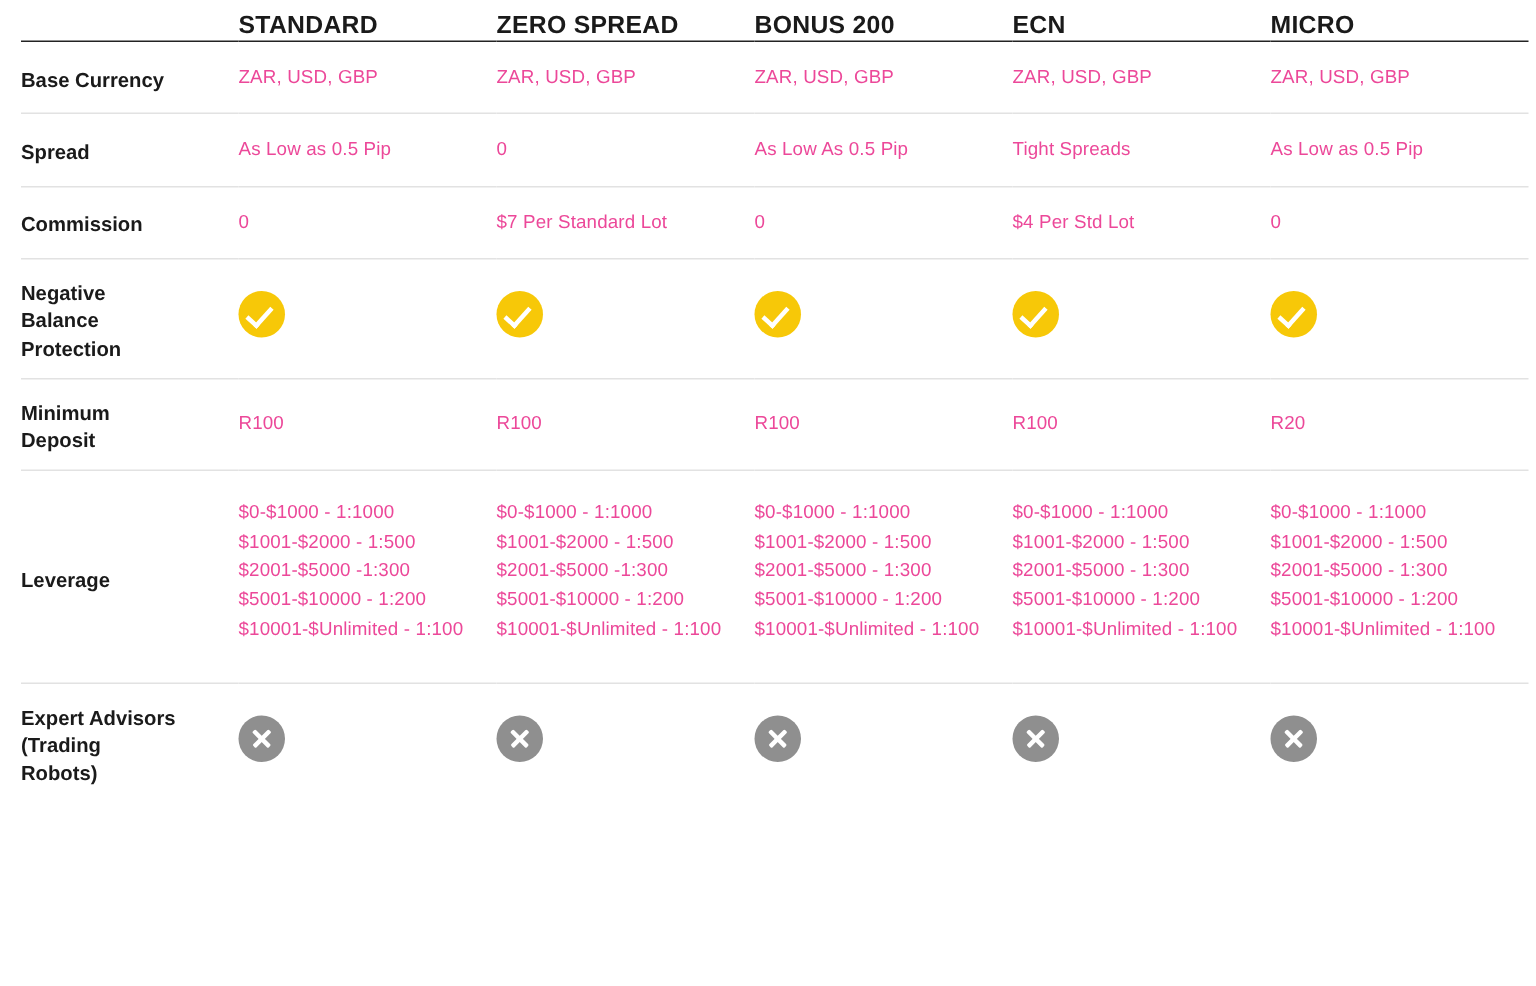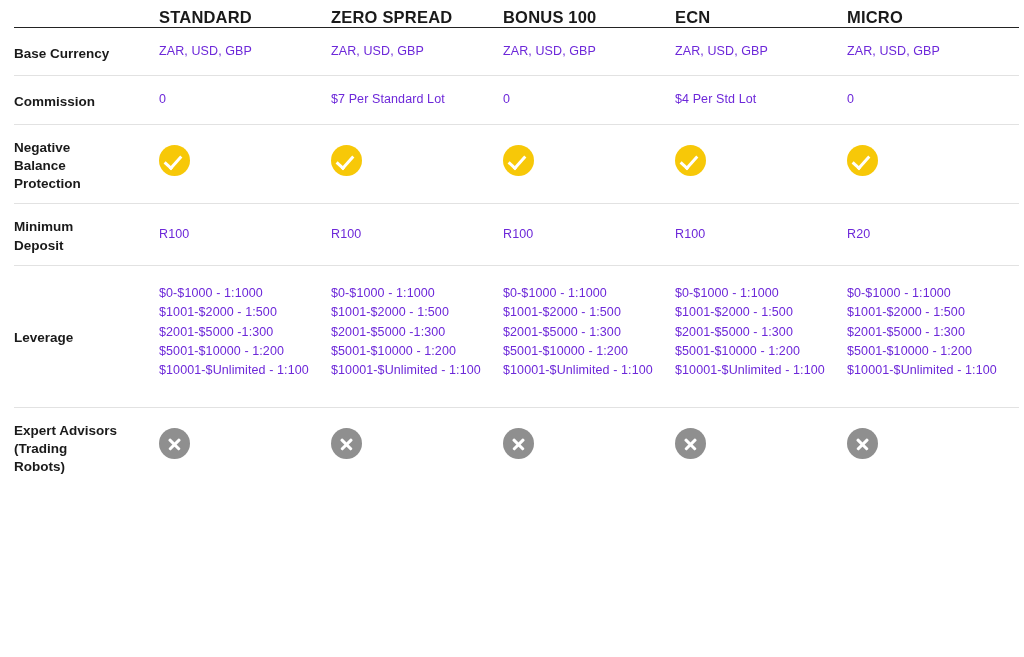--- a/index.html
+++ b/index.html
@@ -53,21 +53,21 @@
 
   td.row-label, th.row-label {
     font-size: 13.5px;
     font-weight: bold;
     color: #1a1a1a;
     line-height: 1.35;
     padding: 14px 10px 10px 0;
   }
   td.cell {
     font-size: 12.5px;
-    color: #6d28d9;
+    color: #ec4899;
     line-height: 1.55;
     padding: 14px 12px 14px 0;
     letter-spacing: 0.1px;
   }
 
   .leverage-row td.cell {
     padding-top: 18px;
     padding-bottom: 26px;
   }
   .leverage-line {
@@ -138,36 +138,44 @@
       <col class="plan-col">
       <col class="plan-col">
       <col class="plan-col">
       <col class="plan-col">
     </colgroup>
     <thead>
       <tr>
         <th class="label-head"></th>
         <th>STANDARD</th>
         <th>ZERO SPREAD</th>
-        <th>BONUS 100</th>
+        <th>BONUS 200</th>
         <th>ECN</th>
         <th>MICRO</th>
       </tr>
     </thead>
     <tbody>
 
       <tr>
         <th class="row-label">Base Currency</th>
         <td class="cell">ZAR, USD, GBP</td>
         <td class="cell">ZAR, USD, GBP</td>
         <td class="cell">ZAR, USD, GBP</td>
         <td class="cell">ZAR, USD, GBP</td>
         <td class="cell">ZAR, USD, GBP</td>
       </tr>
 
+      <tr>
+        <th class="row-label">Spread</th>
+        <td class="cell">As Low as 0.5 Pip</td>
+        <td class="cell">0</td>
+        <td class="cell">As Low As 0.5 Pip</td>
+        <td class="cell">Tight Spreads</td>
+        <td class="cell">As Low as 0.5 Pip</td>
+      </tr>
 
       <tr>
         <th class="row-label">Commission</th>
         <td class="cell">0</td>
         <td class="cell">$7 Per Standard Lot</td>
         <td class="cell">0</td>
         <td class="cell">$4 Per Std Lot</td>
         <td class="cell">0</td>
       </tr>
 

